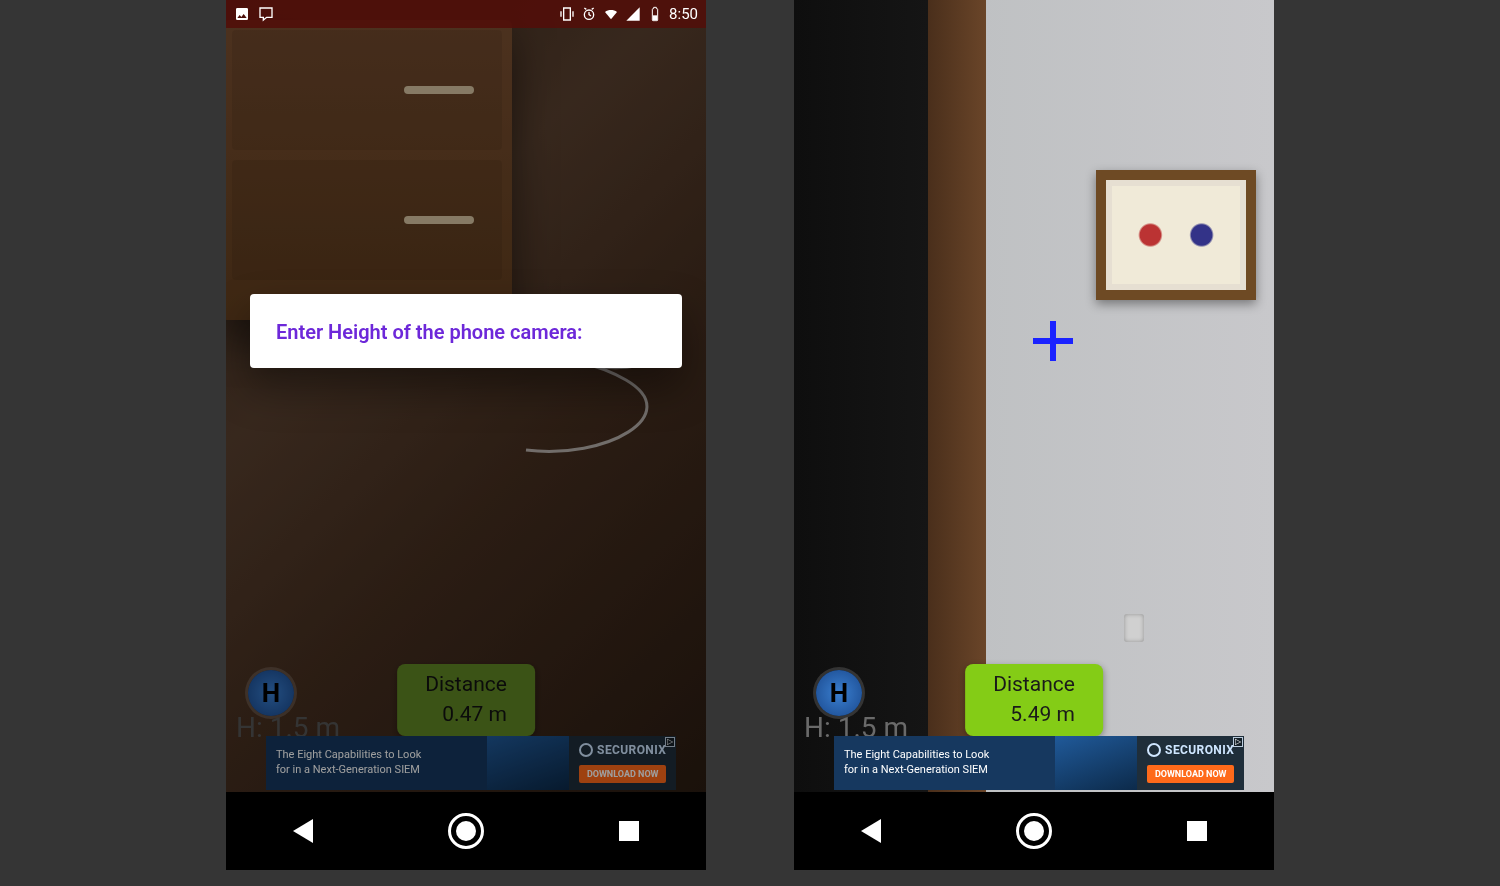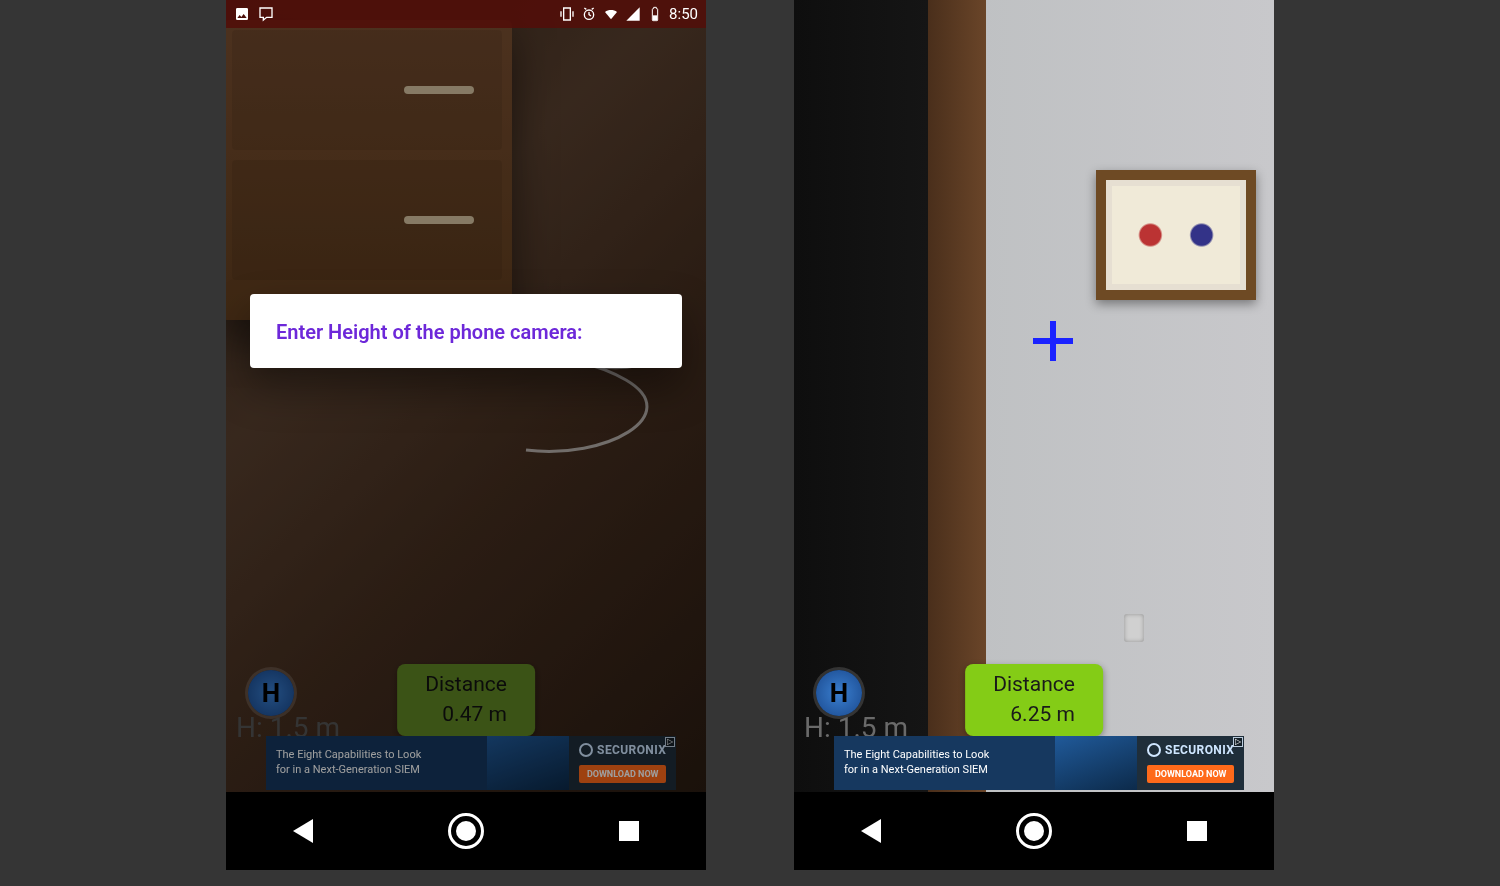--- a/index.html
+++ b/index.html
@@ -341,21 +341,21 @@
     <div class="crosshair"></div>
   </div>
 
   <div class="bottom-widgets">
     <div class="h-badge">
         <span>H</span>
       </div>
     <div class="h-text" style="color:#6a6a6a;">H: 1.5 m</div>
     <div class="dist-card">
       <div class="dist-label">Distance</div>
-      <div class="dist-value">6.25 m</div>
+      <div class="dist-value">5.49 m</div>
     </div>
     <div class="ad">
       <div class="ad-text">
         <span>The Eight Capabilities to Look</span>
         <span>for in a Next-Generation SIEM</span>
       </div>
       <div class="ad-img"></div>
       <div class="ad-right">
         <div class="ad-x">▷</div>
         <div class="ad-brand">SECURONIX</div>

